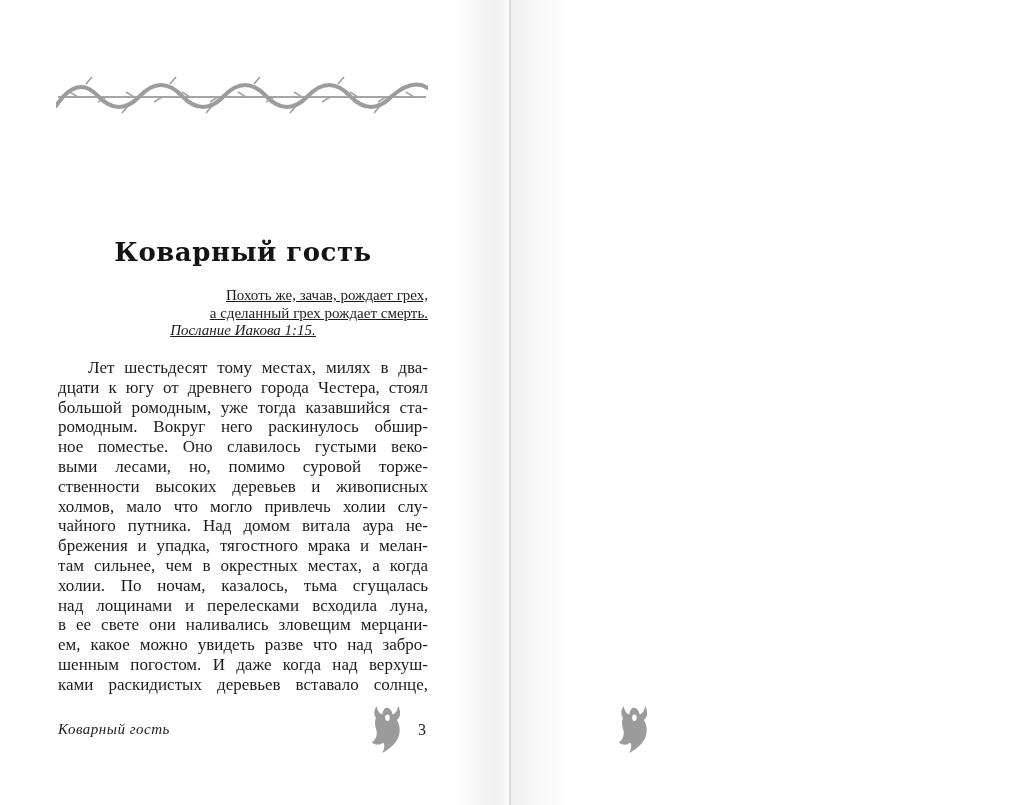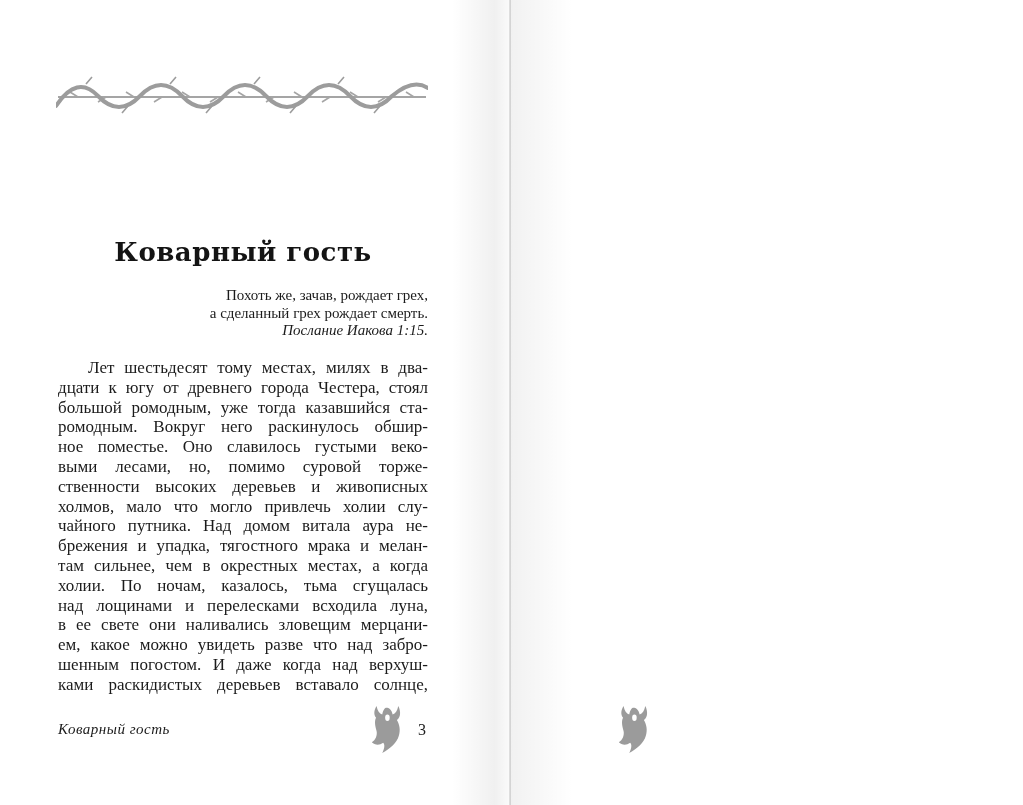--- a/index.html
+++ b/index.html
@@ -20,23 +20,23 @@
 
   .ornament{position:absolute;left:56px;top:72px;width:372px;height:48px;}
 
   .chapter-title{
     position:absolute;left:58px;top:237px;width:370px;text-align:center;
     font-family:"DejaVu Serif",serif;font-weight:bold;font-size:26px;
     letter-spacing:0.5px;color:#141414;
   }
   .epigraph{
     position:absolute;left:58px;top:287px;width:370px;text-align:right;
-    font-size:15px;line-height:17.5px;color:#1b1b1b;
+    font-size:15px;line-height:17.5px;color:#1b1b1b;text-decoration:underline;
   }
-  .epigraph-src{font-style:italic;}
+  .epigraph-src{font-style:italic;text-align:center;}
 
   .bodycol{font-size:17px;color:#1b1b1b;}
   .body-left{position:absolute;left:58px;top:358px;width:370px;line-height:19.8px;}
   .tline{text-align:justify;text-align-last:justify;white-space:normal;}
   .tline.ind{text-indent:30px;}
 
   .footer{position:absolute;top:721px;font-size:15px;color:#1b1b1b;}
   .footer-left{left:58px;width:370px;}
   .ft-italic{font-style:italic;letter-spacing:0.5px;}
   .pagenum{font-style:normal;font-size:16px;}

